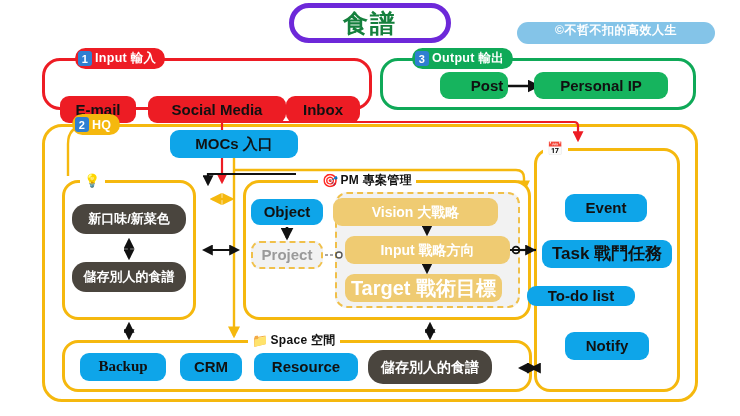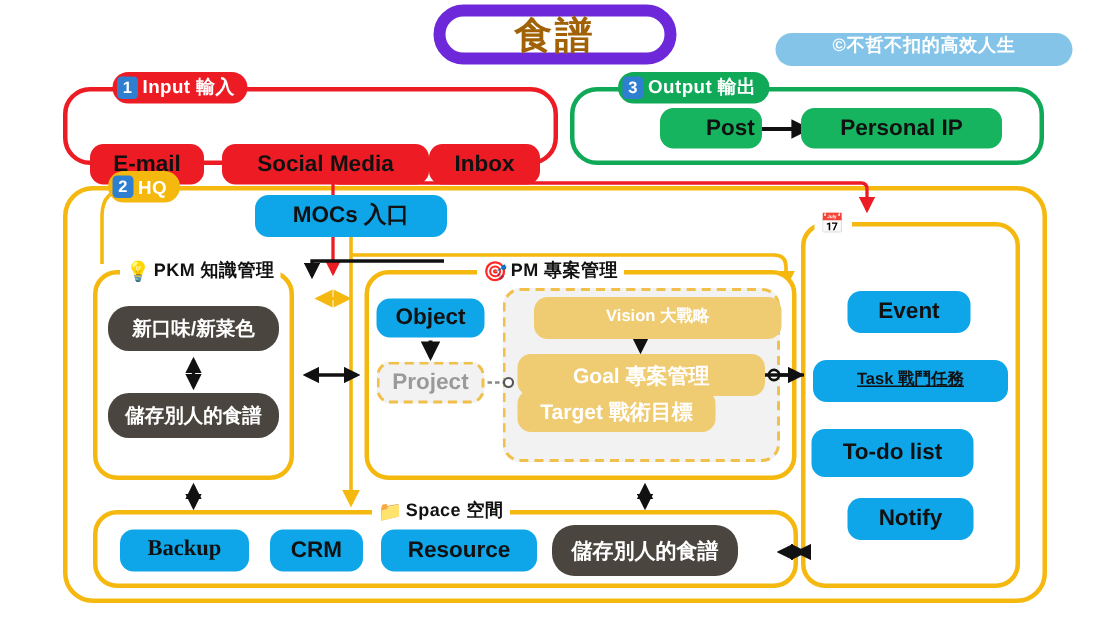--- a/index.html
+++ b/index.html
@@ -1,23 +1,23 @@
 <!DOCTYPE html>
 <html><head>
 <meta charset="utf-8">
 <style>
   html,body{margin:0;padding:0;background:#ffffff;}
   body{width:740px;height:416px;position:relative;overflow:hidden;
        font-family:"Liberation Sans","DejaVu Sans",sans-serif;}
   .abs{position:absolute;box-sizing:border-box;}
 
   
-  #title-pill{left:289px;top:3px;width:162px;height:40px;border:8px solid #6d28d9;
+  #title-pill{left:289px;top:3px;width:162px;height:40px;border:5px solid #6d28d9;
     border-radius:22px;background:#fff;display:flex;align-items:center;justify-content:center;
-    font-size:25px;font-weight:bold;color:#a16207;letter-spacing:2px;z-index:40;}
+    font-size:25px;font-weight:bold;color:#15803d;letter-spacing:2px;z-index:40;}
 
   #credit-pill{left:517px;top:22px;width:198px;height:22px;border-radius:11px;
     background:#84c4e8;display:flex;align-items:flex-start;justify-content:center;
     color:#ffffff;font-size:12px;font-weight:bold;letter-spacing:.5px;z-index:40;}
 
   
   .frame{border-radius:18px;background:#fff;}
   #input-frame{left:42px;top:58px;width:330px;height:52px;border:3.5px solid #ED1C24;z-index:12;}
   #output-frame{left:380px;top:58px;width:316px;height:52px;border:3.5px solid #0FA958;z-index:12;}
   #hq-frame{left:42px;top:124px;width:656px;height:278px;border:3.5px solid #F5B80E;
@@ -68,27 +68,27 @@
 
   #c-newtaste{left:72px;top:204px;width:114px;height:30px;font-size:13px;border-radius:14px;}
   #c-savedrecipe1{left:72px;top:262px;width:114px;height:30px;font-size:13px;border-radius:14px;}
 
   #c-object{left:251px;top:199px;width:72px;height:26px;font-size:15px;}
   #c-project{left:251px;top:241px;width:72px;height:28px;font-size:15px;
     background:#F2F2F2;color:#9A9A9A;border:2px dashed #F0C04A;border-radius:9px;}
 
   #vgt-panel{left:335px;top:192px;width:185px;height:116px;background:#F2F2F2;
     border:2px dashed #F0C04A;border-radius:12px;z-index:15;}
-  #c-vision{left:356px;top:198px;width:165px;height:28px;font-size:11px;}
+  #c-vision{left:333px;top:198px;width:165px;height:28px;font-size:14px;}
   #c-goal{left:345px;top:236px;width:165px;height:28px;font-size:14px;}
-  #c-target{left:345px;top:260px;width:132px;height:28px;font-size:14px;}
+  #c-target{left:345px;top:274px;width:157px;height:28px;font-size:20px;}
 
   #c-event{left:565px;top:194px;width:82px;height:28px;font-size:15px;}
-  #c-task{left:542px;top:240px;width:130px;height:28px;font-size:11px;text-decoration:underline;}
-  #c-todo{left:541px;top:286px;width:108px;height:32px;font-size:15px;text-align:right;}
+  #c-task{left:542px;top:240px;width:130px;height:28px;font-size:17px;}
+  #c-todo{left:527px;top:286px;width:108px;height:20px;font-size:15px;text-align:right;}
   #c-notify{left:565px;top:332px;width:84px;height:28px;font-size:15px;}
 
   #c-backup{left:80px;top:353px;width:86px;height:28px;font-size:15px;font-family:Liberation Serif, serif;}
   #c-crm{left:180px;top:353px;width:62px;height:28px;font-size:15px;}
   #c-resource{left:254px;top:353px;width:104px;height:28px;font-size:15px;}
   #c-savedrecipe2{left:368px;top:350px;width:124px;height:34px;font-size:14px;border-radius:15px;}
 
   svg.overlay{position:absolute;left:0;top:0;width:740px;height:416px;z-index:18;
     pointer-events:none;}
   svg.overlay.under{z-index:6;}
@@ -151,21 +151,20 @@
   <span class="num">3</span>
   <span>Output 輸出</span>
 </div>
 <div class="abs badge" id="badge-hq">
   <span class="num">2</span>
   <span>HQ</span>
 </div>
 
 <div class="abs sublabel" id="lbl-pkm">
   <span class="emoji">💡</span>
-  <span>PKM 知識管理</span>
 </div>
 <div class="abs sublabel" id="lbl-pm">
   <span class="emoji">🎯</span>
   <span>PM 專案管理</span>
 </div>
 <div class="abs sublabel" id="lbl-space">
   <span class="emoji">📁</span>
   <span>Space 空間</span>
 </div>
 <div class="abs sublabel" id="lbl-cal">
@@ -181,21 +180,21 @@
 
 <div class="abs chip chip-gold" id="c-mocs">MOCs 入口</div>
 
 <div class="abs chip chip-dark" id="c-newtaste">新口味/新菜色</div>
 <div class="abs chip chip-dark" id="c-savedrecipe1">儲存別人的食譜</div>
 
 <div class="abs chip chip-gold" id="c-object">Object</div>
 <div class="abs chip" id="c-project">Project</div>
 <div class="abs" id="vgt-panel"></div>
 <div class="abs chip chip-lightgold" id="c-vision">Vision 大戰略</div>
-<div class="abs chip chip-lightgold" id="c-goal">Goal 專案管理</div>
+<div class="abs chip chip-lightgold" id="c-goal">Input 戰略方向</div>
 <div class="abs chip chip-lightgold" id="c-target">Target 戰術目標</div>
 
 <div class="abs chip chip-gold" id="c-event">Event</div>
 <div class="abs chip chip-gold" id="c-task">Task 戰鬥任務</div>
 <div class="abs chip chip-gold" id="c-todo">To-do list</div>
 <div class="abs chip chip-gold" id="c-notify">Notify</div>
 
 <div class="abs chip chip-gold" id="c-backup">Backup</div>
 <div class="abs chip chip-gold" id="c-crm">CRM</div>
 <div class="abs chip chip-gold" id="c-resource">Resource</div>

